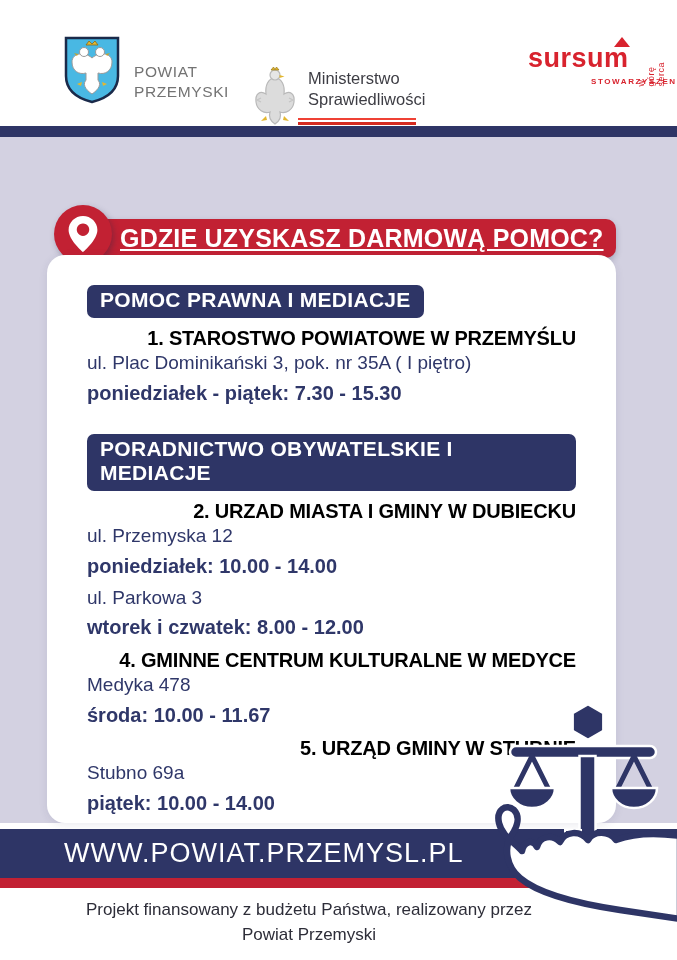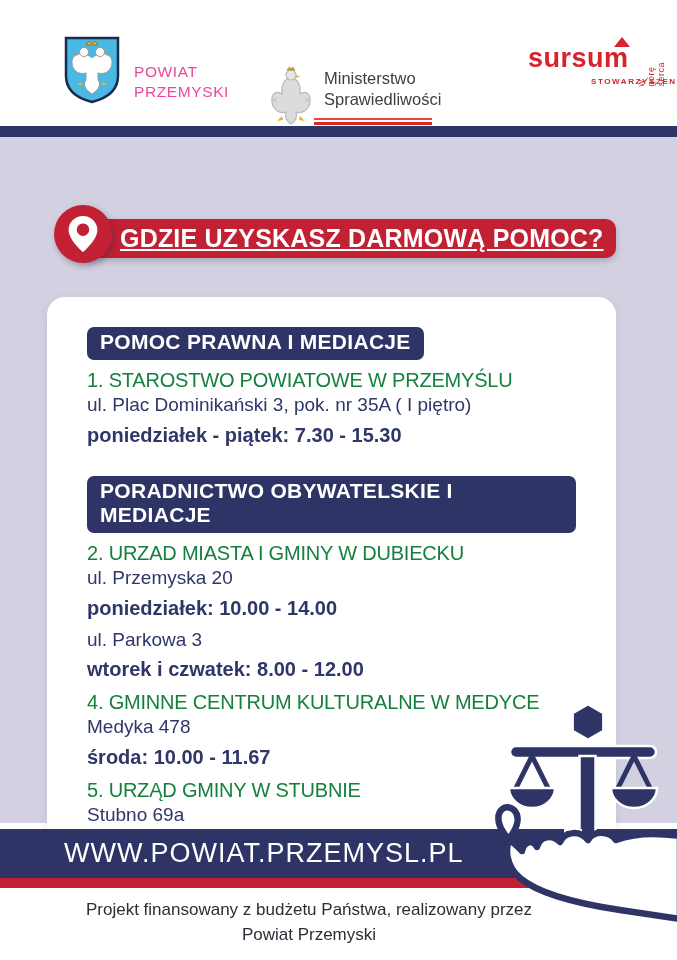--- a/index.html
+++ b/index.html
@@ -3,22 +3,22 @@
 <meta charset="utf-8">
 <style>
   * { margin:0; padding:0; box-sizing:border-box; }
   body { background:#ffffff; font-family:"Liberation Sans", sans-serif; }
   .page { position:relative; width:677px; height:960px; background:#ffffff; overflow:hidden; }
 
   
   .header { position:absolute; top:0; left:0; width:677px; height:126px; background:#ffffff; }
   .powiat-logo { position:absolute; left:64px; top:36px; display:flex; }
   .powiat-text { margin-left:14px; margin-top:26px; font-size:15.5px; letter-spacing:0.6px;
-                 color:#ec4899; line-height:1.3; }
-  .ministry-logo { position:absolute; left:268px; top:64px; display:flex; }
+                 color:#737373; line-height:1.3; }
+  .ministry-logo { position:absolute; left:252px; top:64px; display:flex; }
   .ministry-text { margin-left:10px; margin-top:4px; font-size:16.5px; color:#3d3d44; line-height:1.3; }
   .ministry-underline { margin-top:7px; width:118px; }
   .ministry-underline .r1 { height:2px; background:#ef4135; }
   .ministry-underline .r2 { height:2px; background:#ffffff; }
   .ministry-underline .r3 { height:3px; background:#d42b20; }
   .sursum-logo { position:absolute; left:528px; top:46px; width:134px; color:#d8232e; }
   .sursum-w1 { font-size:27px; font-weight:bold; letter-spacing:0.5px; line-height:0.95; position:relative; }
   .sursum-caret { position:absolute; left:86px; top:-9px; width:0; height:0;
                   border-left:8px solid transparent; border-right:8px solid transparent;
                   border-bottom:10px solid #d8232e; }
@@ -36,27 +36,27 @@
                   background:#c22133; border-radius:10px; display:flex; align-items:center;
                   box-shadow:0 3px 6px rgba(40,40,70,0.25); }
   .title-text { color:#ffffff; font-weight:bold; font-size:25px; padding-left:44px;
                 letter-spacing:0.2px; white-space:nowrap;text-decoration:underline; }
   .pin-badge { position:absolute; left:54px; top:205px; width:58px; height:58px; background:#c22133;
                border-radius:50%; box-shadow:2px 3px 6px rgba(40,40,70,0.35);
                display:flex; align-items:center; justify-content:center; }
 
   
   .card { position:absolute; left:47px; top:255px; width:569px; height:568px; background:#ffffff;
-          border-radius:18px; padding:0 40px; box-shadow:0 2px 8px rgba(46,53,102,0.10);margin-top:42px; }
+          border-radius:18px; padding:0 40px; box-shadow:0 2px 8px rgba(46,53,102,0.10); }
   .section-badge { display:inline-block; background:#2e3566; color:#ffffff; font-weight:bold;
                    font-size:21px; padding:3px 13px 6px; border-radius:7px; letter-spacing:0.3px; }
   .badge-first { margin-top:30px; }
   .badge-next { margin-top:28px; }
   .entry { margin-top:8px; }
-  .entry-name { color:#15803d; font-weight:normal; font-size:20px; line-height:1.2; letter-spacing:-0.2px; }
+  .entry-name { color:#000000; font-weight:bold; font-size:20px; line-height:1.2; letter-spacing:-0.2px;text-align:right; }
   .entry-address { color:#2f3769; font-size:19px; line-height:1.2; margin-top:2px; }
   .entry-hours { color:#2f3769; font-weight:bold; font-size:20px; line-height:1.25; margin-top:6px; }
 
   
   .www-bar { position:absolute; top:829px; left:0; width:677px; height:49px; background:#2e3566;
              display:flex; align-items:center; }
   .www-text { color:#ffffff; font-size:27px; letter-spacing:1px; margin-left:64px; }
   .red-strip { position:absolute; top:878px; left:0; width:677px; height:10px; background:#c22133; }
   .footer { position:absolute; top:888px; left:0; width:677px; height:72px; background:#ffffff;text-align:center; }
   .footer-text { margin:10px 0 0 64px; width:490px; font-size:17px; color:#2d2d38; line-height:1.45; }
@@ -142,21 +142,21 @@
     <div class="entry">
       <div class="entry-name">1. STAROSTWO POWIATOWE W PRZEMYŚLU</div>
       <div class="entry-address">ul. Plac Dominikański 3, pok. nr 35A ( I piętro)</div>
       <div class="entry-hours">poniedziałek - piątek: 7.30 - 15.30</div>
     </div>
 
     <div><div class="section-badge badge-next">PORADNICTWO OBYWATELSKIE I MEDIACJE</div></div>
 
     <div class="entry">
       <div class="entry-name">2. URZAD MIASTA I GMINY W DUBIECKU</div>
-      <div class="entry-address">ul. Przemyska 20</div>
+      <div class="entry-address">ul. Przemyska 12</div>
       <div class="entry-hours">poniedziałek: 10.00 - 14.00</div>
     </div>
 
     <div class="entry">
       <div class="entry-address">ul. Parkowa 3</div>
       <div class="entry-hours">wtorek i czwatek: 8.00 - 12.00</div>
     </div>
 
     <div class="entry">
       <div class="entry-name">4. GMINNE CENTRUM KULTURALNE W MEDYCE</div>

